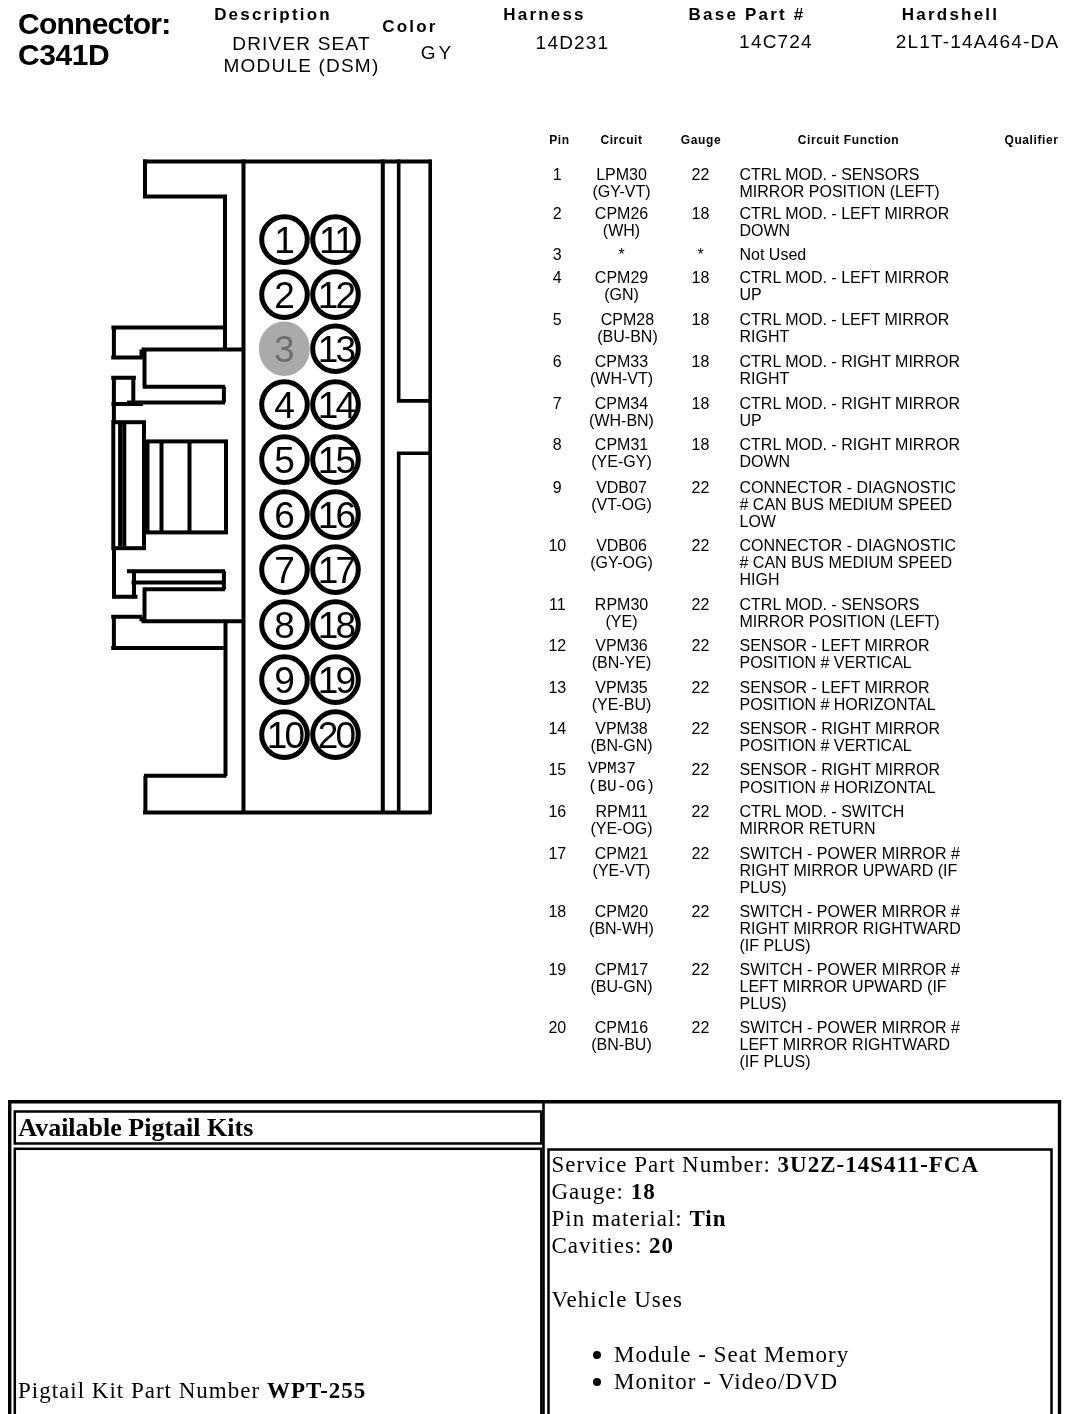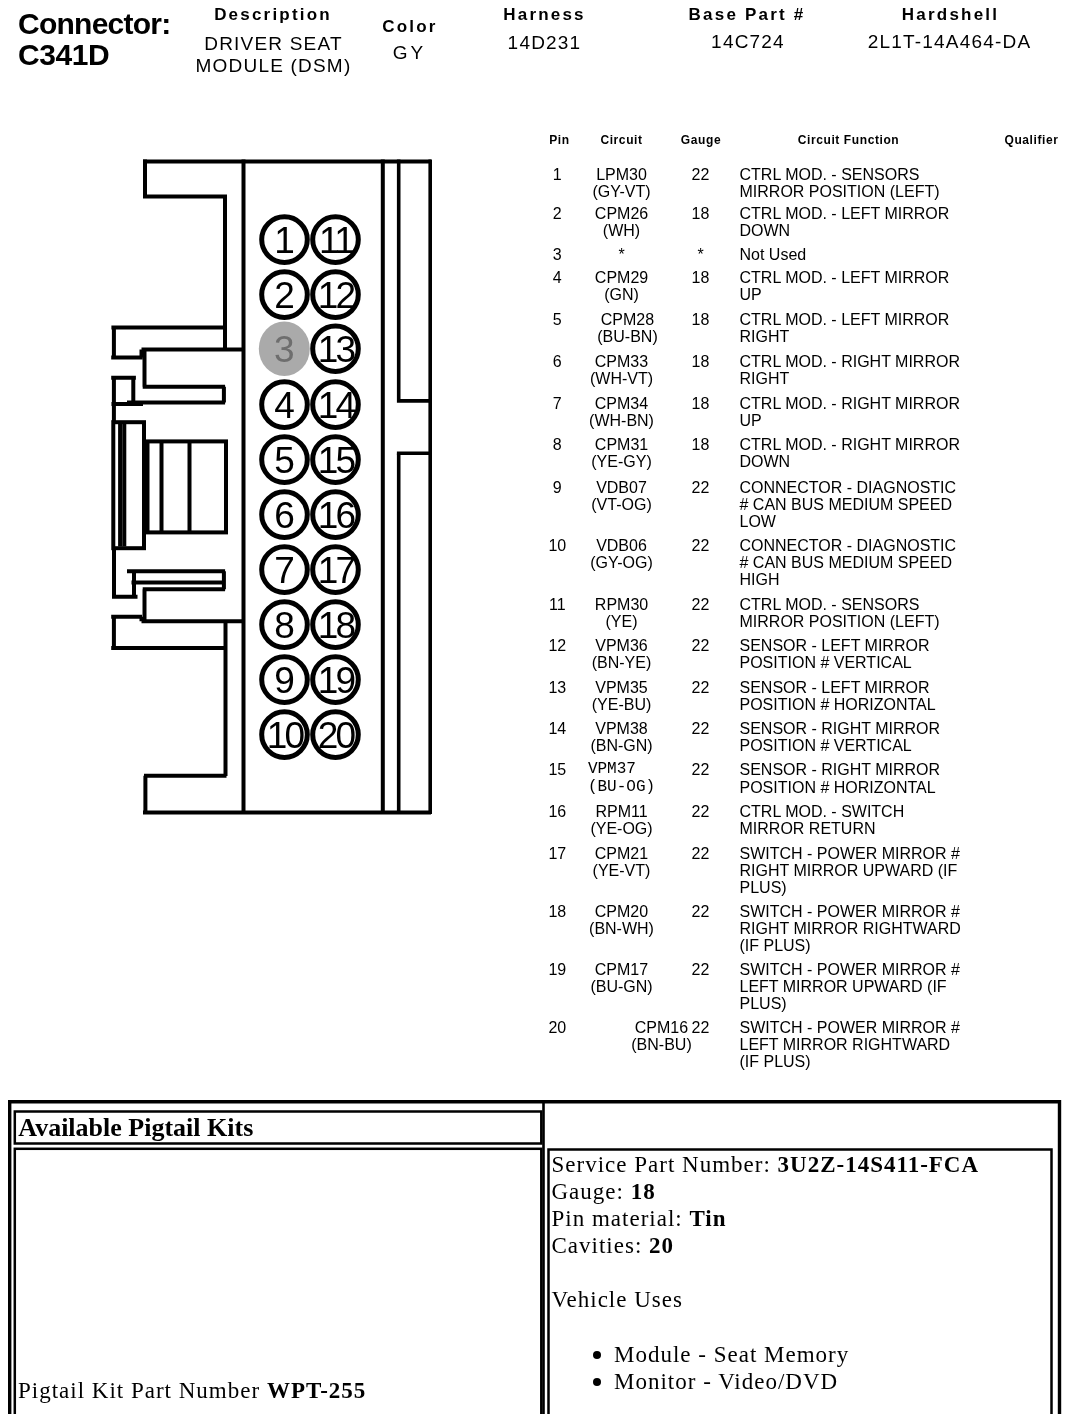--- a/index.html
+++ b/index.html
@@ -1,21 +1,21 @@
 <!DOCTYPE html>
 <html><head>
 <meta charset="utf-8">
 <style>
 html,body{margin:0;padding:0;}
 body{width:1068px;height:1414px;position:relative;background:#fff;overflow:hidden;
      font-family:"Liberation Sans",sans-serif;color:#000;}
 .a{position:absolute;white-space:nowrap;}
 .c{transform:translateX(-50%);}
 .hb{font-weight:bold;font-size:17px;line-height:20px;letter-spacing:2.2px;}
-.hv{font-size:19px;line-height:22.3px;text-align:center;letter-spacing:1.2px;}
+.hv{font-size:19px;line-height:22.3px;text-align:center;letter-spacing:1.2px;margin-left:28px;}
 .th{font-weight:bold;font-size:12px;line-height:22px;letter-spacing:0.6px;}
 .tb{font-size:16px;line-height:17.3px;}
 .ser{font-family:"Liberation Serif",serif;font-size:23px;line-height:27.1px;}
 .ls1{letter-spacing:1.0px;}
 </style>
 </head>
 <body>
 
 <div class="a" style="left:18px;top:8px;font-weight:bold;font-size:30px;line-height:31.3px;letter-spacing:-0.4px;"><span style="letter-spacing:-0.75px;">Connector:</span><br>C341D</div>
 
@@ -285,21 +285,21 @@
 <div class="a c tb" style="left:621.5px;top:902.6px;text-align:center;">CPM20<br>(BN-WH)</div>
 <div class="a c tb" style="left:700.5px;top:902.6px;text-align:center;">22</div>
 <div class="a tb" style="left:739.5px;top:902.6px;">SWITCH - POWER MIRROR #<br>RIGHT MIRROR RIGHTWARD<br>(IF PLUS)</div>
 
 <div class="a c tb" style="left:557.3px;top:960.6px;text-align:center;">19</div>
 <div class="a c tb" style="left:621.5px;top:960.6px;text-align:center;">CPM17<br>(BU-GN)</div>
 <div class="a c tb" style="left:700.5px;top:960.6px;text-align:center;">22</div>
 <div class="a tb" style="left:739.5px;top:960.6px;">SWITCH - POWER MIRROR #<br>LEFT MIRROR UPWARD (IF<br>PLUS)</div>
 
 <div class="a c tb" style="left:557.3px;top:1018.6px;text-align:center;">20</div>
-<div class="a c tb" style="left:621.5px;top:1018.6px;text-align:center;margin-left:40px;">CPM16<br>(BN-BU)</div>
+<div class="a c tb" style="left:621.5px;top:1018.6px;text-align:center;">CPM16<br>(BN-BU)</div>
 <div class="a c tb" style="left:700.5px;top:1018.6px;text-align:center;">22</div>
 <div class="a tb" style="left:739.5px;top:1018.6px;">SWITCH - POWER MIRROR #<br>LEFT MIRROR RIGHTWARD<br>(IF PLUS)</div>
 
 <div class="a ser" style="left:18.3px;top:1114px;font-weight:bold;font-size:26px;">Available Pigtail Kits</div>
 
 <div class="a ser ls1" style="left:18px;top:1377px;">Pigtail Kit Part Number <b>WPT-255</b></div>
 
 <div class="a ser ls1" style="left:551.5px;top:1151px;">
 Service Part Number: <b>3U2Z-14S411-FCA</b><br>
 Gauge: <b>18</b><br>

